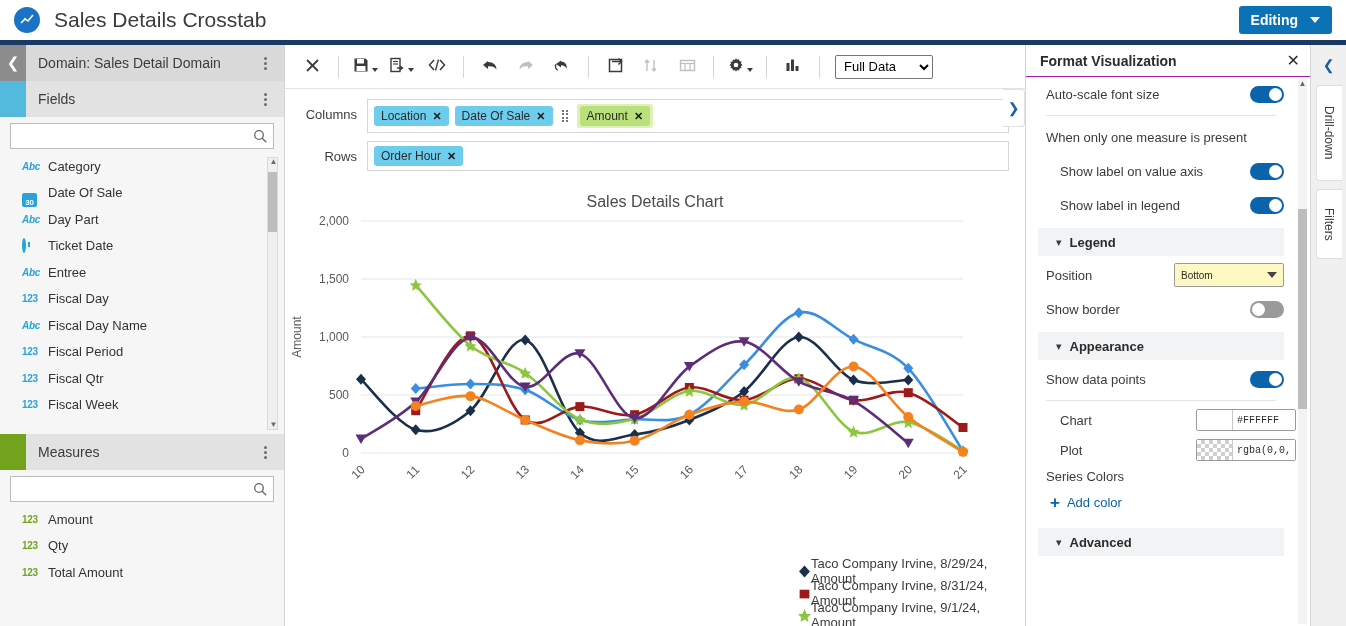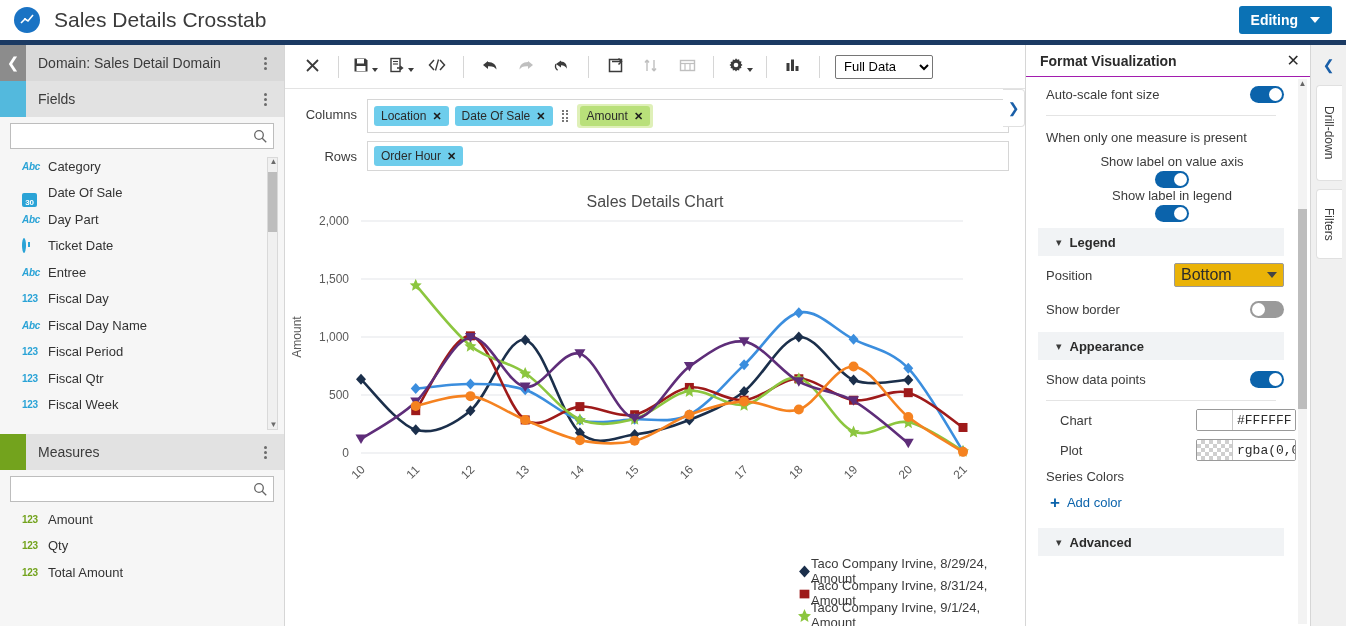--- a/index.html
+++ b/index.html
@@ -160,59 +160,59 @@
   #fmt-head{
     height:32px;display:flex;align-items:center;padding:0 10px 0 14px;
     border-bottom:1px solid #a21caf;
   }
   #fmt-head .t{flex:1;font-size:14px;font-weight:bold;color:#2b2b2b;}
   #fmt-close{cursor:pointer;font-size:16px;color:#2b2b2b;line-height:1;}
   #fmt-body{flex:1;overflow:hidden;position:relative;padding-right:14px;}
   .fm-row{
     display:flex;align-items:center;height:34px;padding:0 12px 0 20px;font-size:13px;color:#3b3b3b;
   }
-  .fm-row.indent{padding-left:34px;flex-direction:column;}
+  .fm-row.indent{padding-left:34px;}
   .fm-row .lbl{flex:1;}
   .fm-sep{height:1px;background:#e4e4e4;margin:4px 20px;}
   .section{
     height:28px;background:#f1f3f5;display:flex;align-items:center;
     padding-left:18px;gap:8px;font-size:13px;color:#2b2b2b;font-weight:bold;margin:6px 12px 2px 12px;
     cursor:pointer;
   }
   .chev{font-size:11px;color:#3b3b3b;font-weight:normal;}
   .toggle{
     width:34px;height:17px;border-radius:9px;position:relative;cursor:pointer;flex:0 0 auto;
   }
   .toggle.on{background:#0b63ab;}
   .toggle.off{background:#9a9a9a;}
   .toggle .knob{
     position:absolute;top:2px;width:13px;height:13px;border-radius:50%;background:#fff;
   }
   .toggle.on .knob{right:2px;}
   .toggle.off .knob{left:2px;}
   .sel{
-    height:24px;width:110px;border:1px solid #9a9a9a;border-radius:2px;background:#eab308;
-    display:flex;align-items:center;padding:0 6px;font-size:16px;color:#2b2b2b;cursor:pointer;
+    height:24px;width:110px;border:1px solid #9a9a9a;border-radius:2px;background:#fef9c3;
+    display:flex;align-items:center;padding:0 6px;font-size:10px;color:#2b2b2b;cursor:pointer;
   }
   .sel .v{flex:1;}
   .sel .dd{width:0;height:0;border-left:5px solid transparent;border-right:5px solid transparent;
     border-top:6px solid #444;}
   .fm-label{padding:4px 0 2px 20px;font-size:13px;color:#3b3b3b;}
   .color-row{display:flex;align-items:center;height:30px;padding-left:34px;font-size:13px;color:#3b3b3b;}
   .color-row .lbl{flex:1;}
   .swatchwrap{display:flex;border:1px solid #9a9a9a;border-radius:2px;overflow:hidden;height:22px;width:100px;}
   .swatch{width:36px;background:#fff;flex:0 0 auto;border-right:1px solid #c9c9c9;}
   .swatch.trans{
     background-image:
       linear-gradient(45deg,#cfcfcf 25%,transparent 25%,transparent 75%,#cfcfcf 75%),
       linear-gradient(45deg,#cfcfcf 25%,transparent 25%,transparent 75%,#cfcfcf 75%);
     background-size:8px 8px;background-position:0 0,4px 4px;background-color:#fff;
   }
   .cval{
-    flex:1;font-family:"Liberation Mono", monospace;font-size:13px;color:#2b2b2b;
+    flex:1;font-family:"Liberation Mono", monospace;font-size:10px;color:#2b2b2b;
     display:flex;align-items:center;padding-left:4px;background:#fff;overflow:hidden;white-space:nowrap;
   }
   .addcolor{display:flex;align-items:center;gap:7px;padding-left:24px;height:32px;
     color:#0b63ab;font-size:13px;cursor:pointer;}
   .addcolor .plus{font-size:17px;font-weight:bold;line-height:1;}
   #fmt-scroll{
     position:absolute;right:3px;top:2px;bottom:2px;width:9px;
   }
   #fmt-scroll .track{position:absolute;top:0;bottom:0;left:0;width:9px;background:#f3f3f3;}
   #fmt-scroll .thumb{position:absolute;left:0;width:9px;background:#bdbdbd;top:130px;height:200px;}

